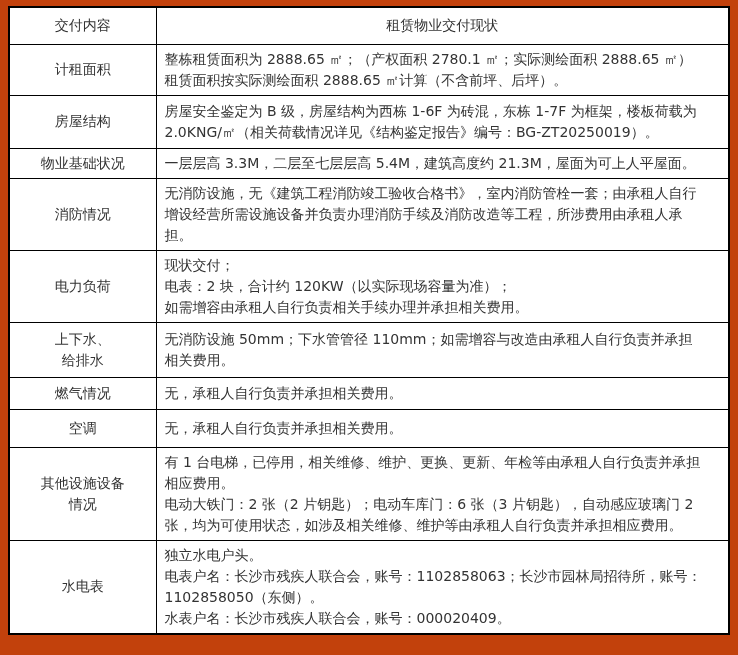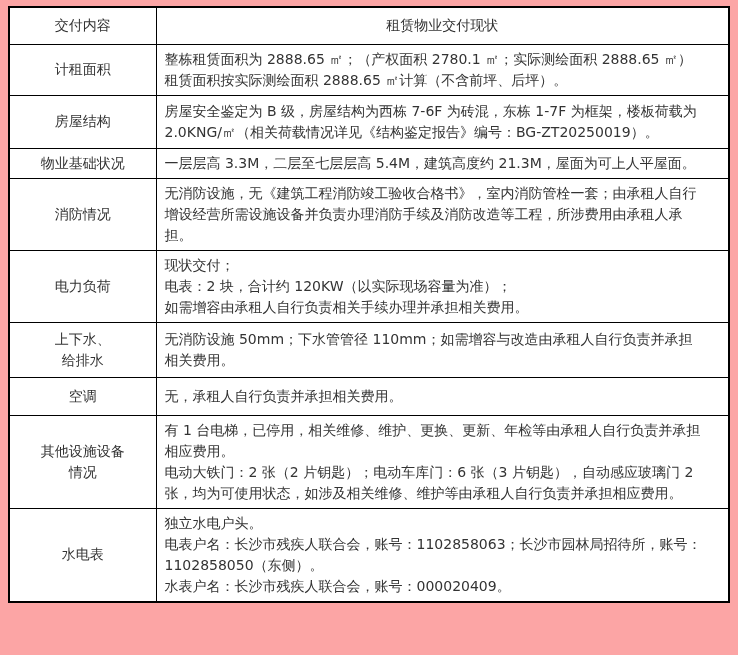--- a/index.html
+++ b/index.html
@@ -5,21 +5,21 @@
   * { box-sizing: border-box; margin: 0; padding: 0; }
   html, body {
     width: 738px; height: 655px;
     background: #ffffff;
     font-family: "DejaVu Sans", "Liberation Sans", sans-serif;
     color: #333333;
   }
   .page {
     position: relative;
     width: 738px; height: 655px;
-    background: #fca5a5;
+    background: #c2410c;
     overflow: hidden;
   }
   table.delivery-table {
     position: absolute;
     left: 8px; top: 6px;
     width: 722px;
     border-collapse: collapse;
     table-layout: fixed;
     background: #ffffff;
     border: 2px solid #000000;
@@ -73,40 +73,44 @@
         <tr>
       <th class="hdr">交付内容</th>
       <th class="hdr">租赁物业交付现状</th>
     </tr>
     <tr class="r-jzmj">
       <td class="label-cell">计租面积</td>
       <td class="content-cell">整栋租赁面积为 2888.65 ㎡；（产权面积 2780.1 ㎡；实际测绘面积 2888.65 ㎡）租赁面积按实际测绘面积 2888.65 ㎡计算（不含前坪、后坪）。</td>
     </tr>
     <tr class="r-fwjg">
       <td class="label-cell">房屋结构</td>
-      <td class="content-cell">房屋安全鉴定为 B 级，房屋结构为西栋 7-6F 为砖混，东栋 1-7F 为框架，楼板荷载为 2.0KNG/㎡（相关荷载情况详见《结构鉴定报告》编号：BG-ZT20250019）。</td>
+      <td class="content-cell">房屋安全鉴定为 B 级，房屋结构为西栋 1-6F 为砖混，东栋 1-7F 为框架，楼板荷载为 2.0KNG/㎡（相关荷载情况详见《结构鉴定报告》编号：BG-ZT20250019）。</td>
     </tr>
     <tr class="r-wyjc">
       <td class="label-cell">物业基础状况</td>
       <td class="content-cell">一层层高 3.3M，二层至七层层高 5.4M，建筑高度约 21.3M，屋面为可上人平屋面。</td>
     </tr>
     <tr class="r-xfqk">
       <td class="label-cell">消防情况</td>
       <td class="content-cell">无消防设施，无《建筑工程消防竣工验收合格书》，室内消防管栓一套；由承租人自行增设经营所需设施设备并负责办理消防手续及消防改造等工程，所涉费用由承租人承担。</td>
     </tr>
     <tr class="r-dlfh">
       <td class="label-cell">电力负荷</td>
       <td class="content-cell">现状交付；
 电表：2 块，合计约 120KW（以实际现场容量为准）；
 如需增容由承租人自行负责相关手续办理并承担相关费用。</td>
     </tr>
     <tr class="r-sxs">
       <td class="label-cell">上下水、
 给排水</td>
       <td class="content-cell">无消防设施 50mm；下水管管径 110mm；如需增容与改造由承租人自行负责并承担相关费用。</td>
+    </tr>
+    <tr class="r-rqqk">
+      <td class="label-cell">燃气情况</td>
+      <td class="content-cell">无，承租人自行负责并承担相关费用。</td>
     </tr>
     <tr class="r-kt">
       <td class="label-cell">空调</td>
       <td class="content-cell">无，承租人自行负责并承担相关费用。</td>
     </tr>
     <tr class="r-qtss">
       <td class="label-cell">其他设施设备
 情况</td>
       <td class="content-cell">有 1 台电梯，已停用，相关维修、维护、更换、更新、年检等由承租人自行负责并承担相应费用。
 电动大铁门：2 张（2 片钥匙）；电动车库门：6 张（3 片钥匙），自动感应玻璃门 2 张，均为可使用状态，如涉及相关维修、维护等由承租人自行负责并承担相应费用。</td>

